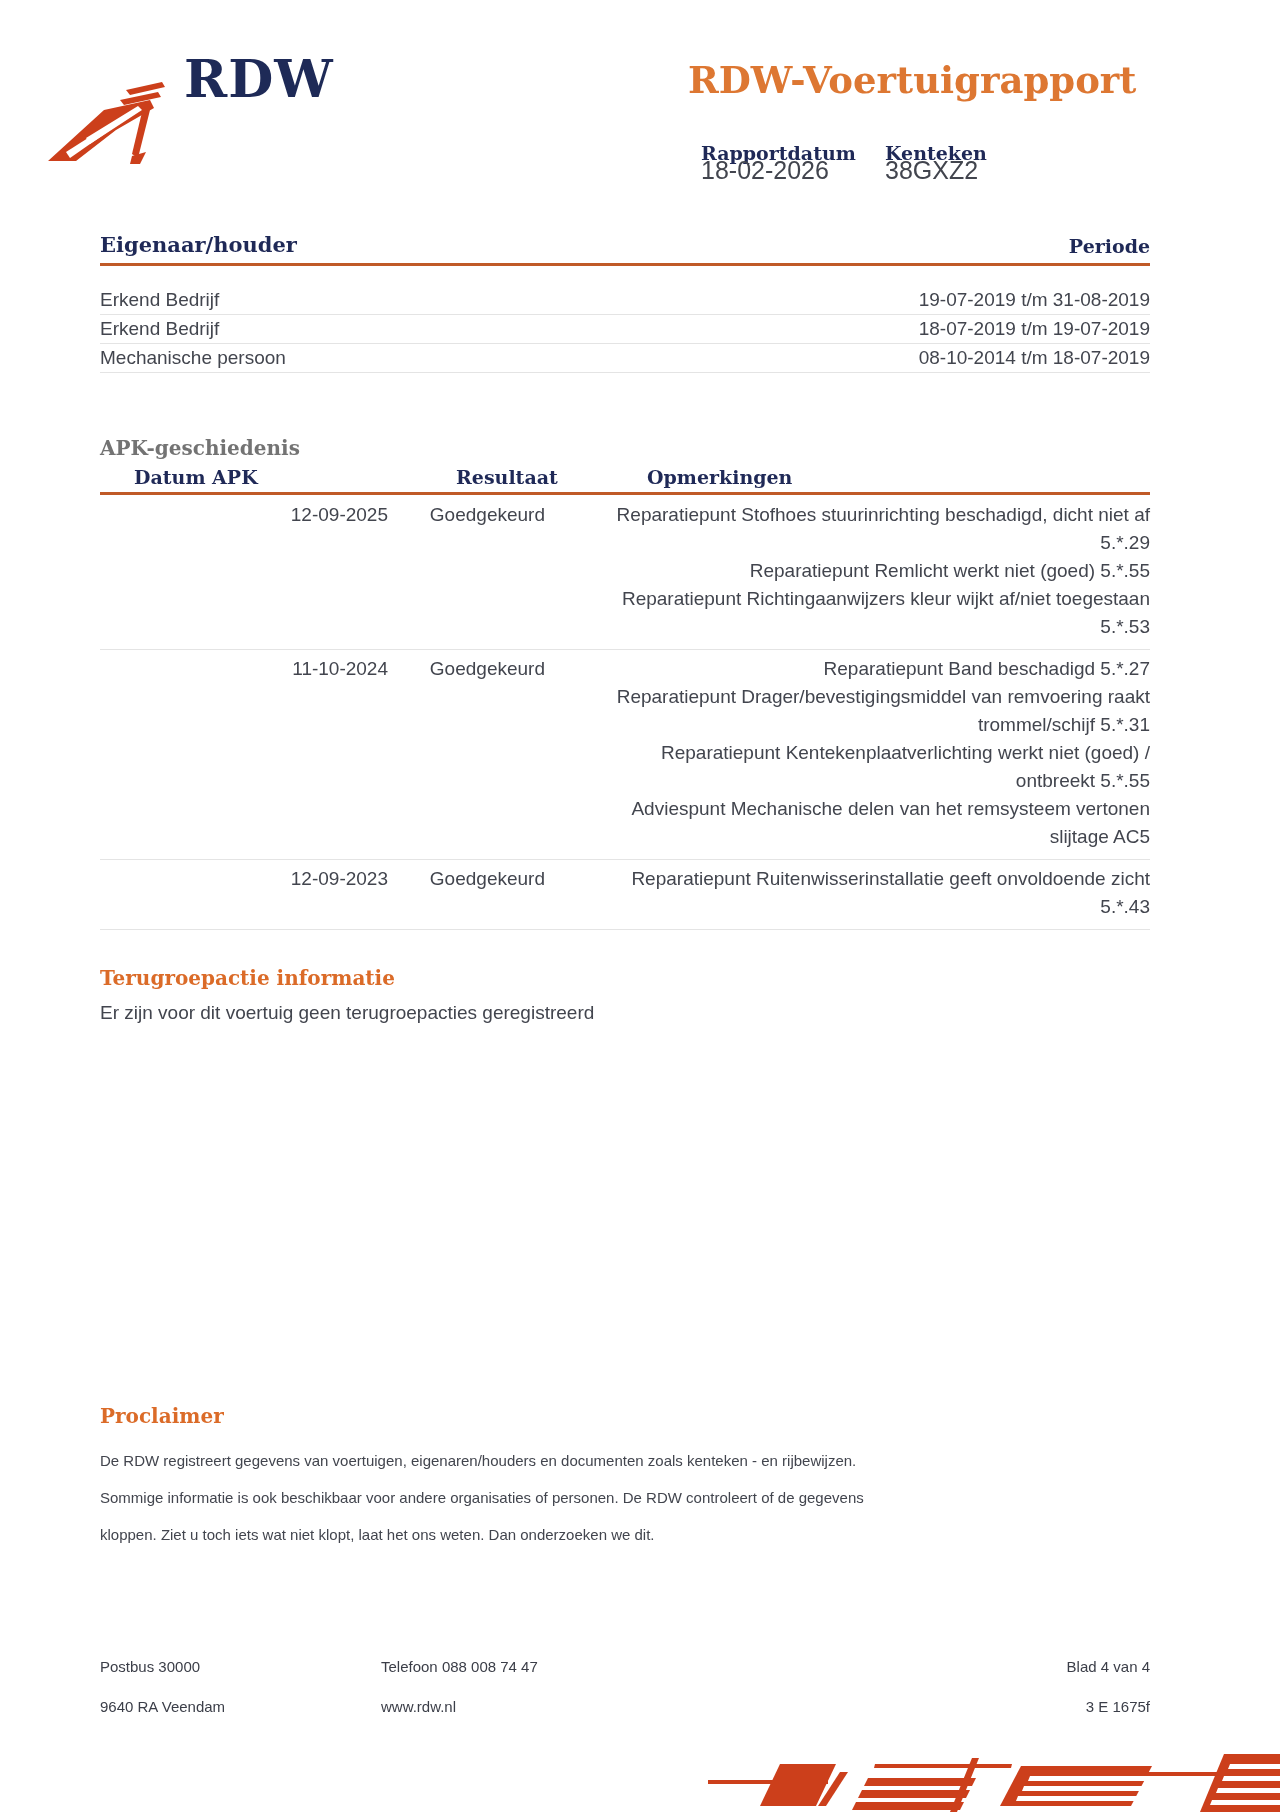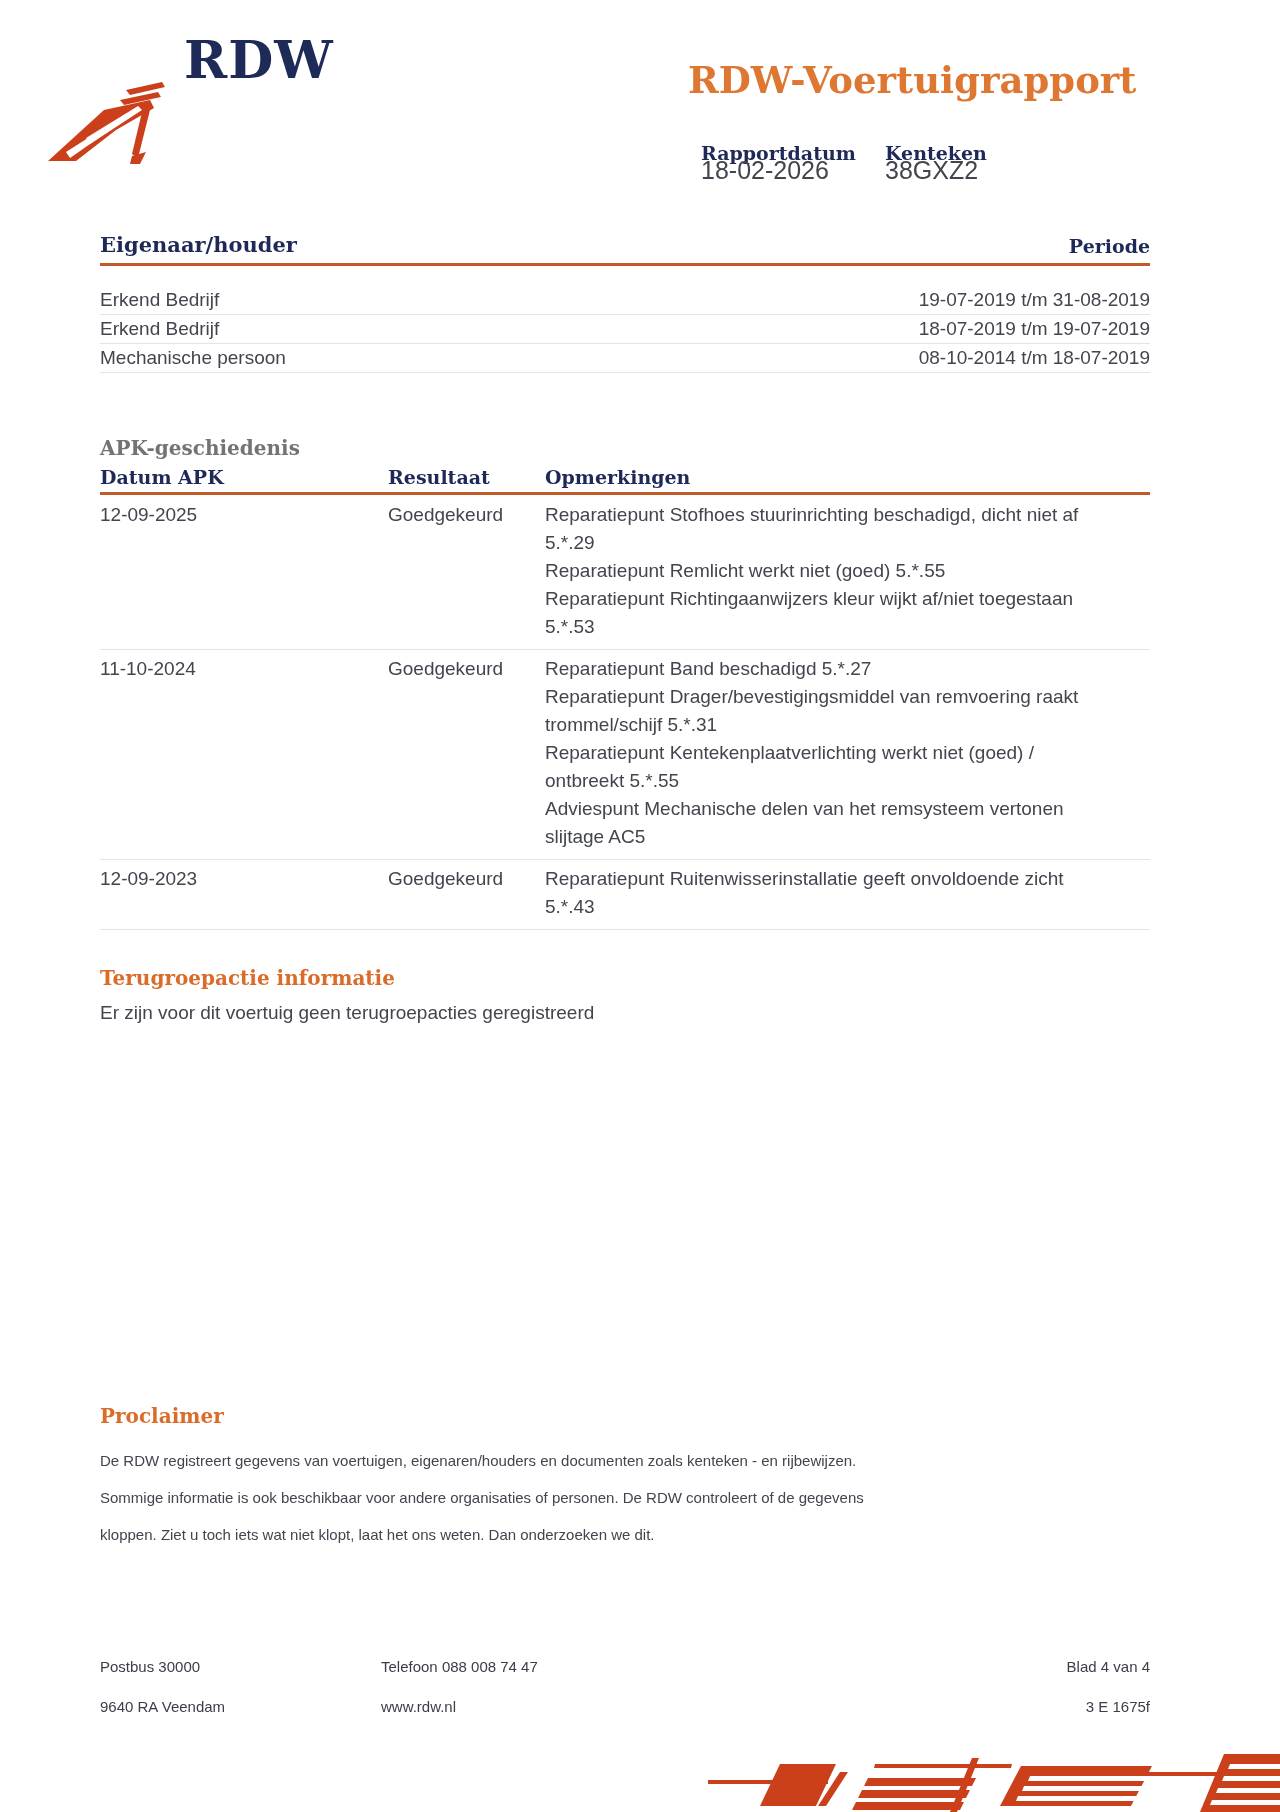--- a/index.html
+++ b/index.html
@@ -8,21 +8,21 @@
     width:1280px;
     height:1812px;
     background:#ffffff;
     overflow:hidden;
     font-family:"Liberation Sans", sans-serif;
     color:#42454E;
   }
   
   .logo-svg{position:absolute;left:46px;top:68px;width:132px;height:100px;}
   .logo-text{
-    position:absolute;left:184px;top:29px;
+    position:absolute;left:184px;top:48px;
     font-family:"DejaVu Serif", serif;font-weight:bold;
     font-size:52px;color:#1E2A57;letter-spacing:1px;
   }
   .doc-title{
     position:absolute;left:688px;top:58px;
     font-family:"DejaVu Serif", serif;font-weight:bold;
     font-size:37px;color:#DD7732;white-space:nowrap;
   }
   .meta-label{
     position:absolute;top:142px;
@@ -46,28 +46,28 @@
   }
   
   .apk-heading{
     position:absolute;left:100px;top:436px;
     font-family:"DejaVu Serif", serif;font-weight:bold;
     font-size:20px;color:#737373;
   }
   .apk-header{top:466px;display:flex;}
   .apk-header span{
     font-family:"DejaVu Serif", serif;font-weight:bold;
-    font-size:19px;color:#1F2957;
+    font-size:19px;color:#1F2957;margin-left:34px;
   }
   .col-date{width:288px;flex:none;}
   .col-result{width:157px;flex:none;}
   .col-remarks{flex:1;}
   .rule-apk{top:492px;}
   .apk-rows{top:496px;}
-  .apk-row{display:flex;border-bottom:1px solid #E4E4E4;padding:5px 0 8px 0;}
+  .apk-row{display:flex;border-bottom:1px solid #E4E4E4;padding:5px 0 8px 0;text-align:right;}
   .apk-row .cell{font-size:19px;line-height:28px;color:#42454E;}
   .remark-line{font-size:19px;line-height:28px;color:#42454E;}
   
   .recall-heading{
     position:absolute;left:100px;top:966px;
     font-family:"DejaVu Serif", serif;font-weight:bold;
     font-size:20px;color:#DB6B28;
   }
   .recall-body{position:absolute;left:100px;top:1002px;font-size:19px;color:#42454E;}
   .proclaimer-heading{

